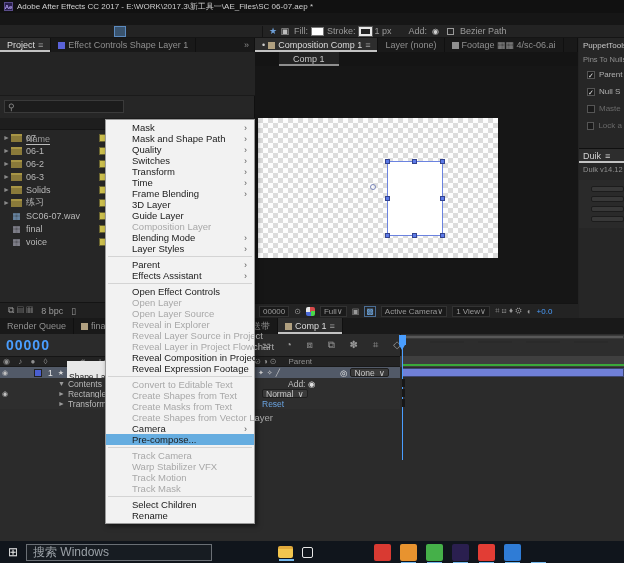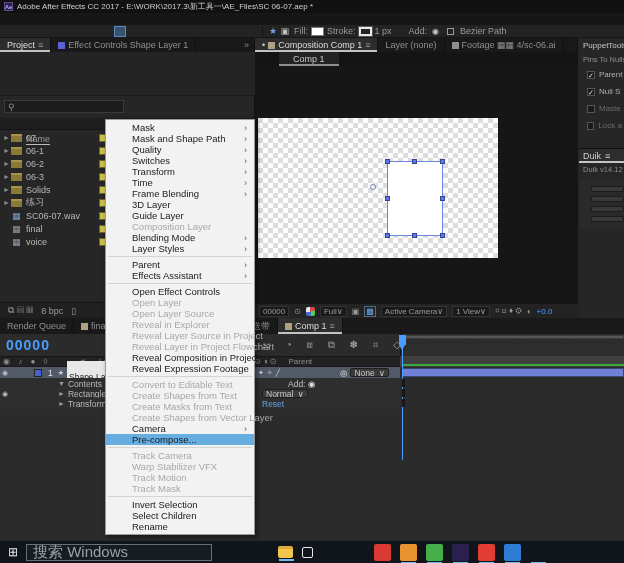--- a/index.html
+++ b/index.html
@@ -157,21 +157,21 @@
   .cm-item .cm-arrow{display:none;position:absolute;right:7px;font-size:9px;color:#555;}
   .cm-item.submenu .cm-arrow{display:inline;}
   .cm-item.disabled{color:#a8a8a8;}
   .cm-item.highlight{background:#66ade0;}
   .context-menu .sep{height:1px;background:#d4d4d4;margin:2px 2px;}
 
   
   .taskbar{position:absolute;left:0;top:541px;width:624px;height:22px;background:#10151c;display:flex;align-items:center;z-index:60;}
   .tb-start{width:26px;height:22px;display:flex;align-items:center;justify-content:center;color:#e8e8e8;font-size:12px;}
   .tb-search{width:186px;height:17px;background:#171c22;border:1px solid #6a6f75;color:#9aa0a6;
-             display:flex;align-items:center;padding:0 6px;font-size:15px;margin-right:14px;}
+             display:flex;align-items:center;padding:0 6px;font-size:12px;margin-right:14px;}
   .tb-icons{display:flex;align-items:center;gap:9px;}
   .ticon{width:17px;height:17px;border-radius:2px;display:flex;align-items:center;justify-content:center;
          font-size:10px;font-weight:bold;position:relative;color:#ddd;}
   .ticon.running::after{content:"";position:absolute;left:1px;bottom:-3px;width:15px;height:2px;background:#76b9ed;}
   .ticon.active{background:#3a4250;}
   .ticon.folder{background:#f3c64e;border-top:3px solid #e0a93c;width:15px;height:12px;}
   .ticon.bag{width:11px;height:11px;border:1.5px solid #e8e8e8;border-radius:2px;background:transparent;}
 </style>
 </head>
 <body>
@@ -655,24 +655,20 @@
       <div class="cm-item disabled">
         <span>Track Motion</span>
 
       </div>
       <div class="cm-item disabled">
         <span>Track Mask</span>
 
       </div>
       <div class="sep"></div>
       <div class="cm-item">
-        <span>Invert Selection</span>
-
-      </div>
-      <div class="cm-item">
         <span>Select Children</span>
 
       </div>
       <div class="cm-item">
         <span>Rename</span>
 
       </div>
     </div>
 
   <div class="taskbar">

